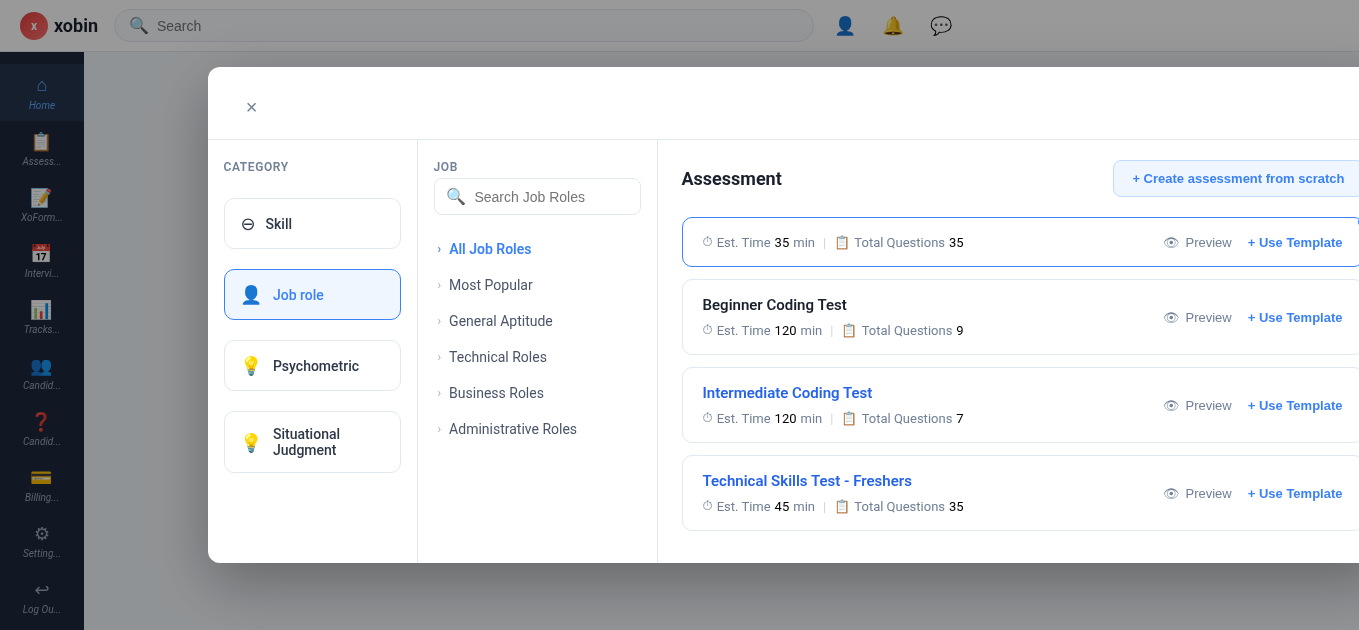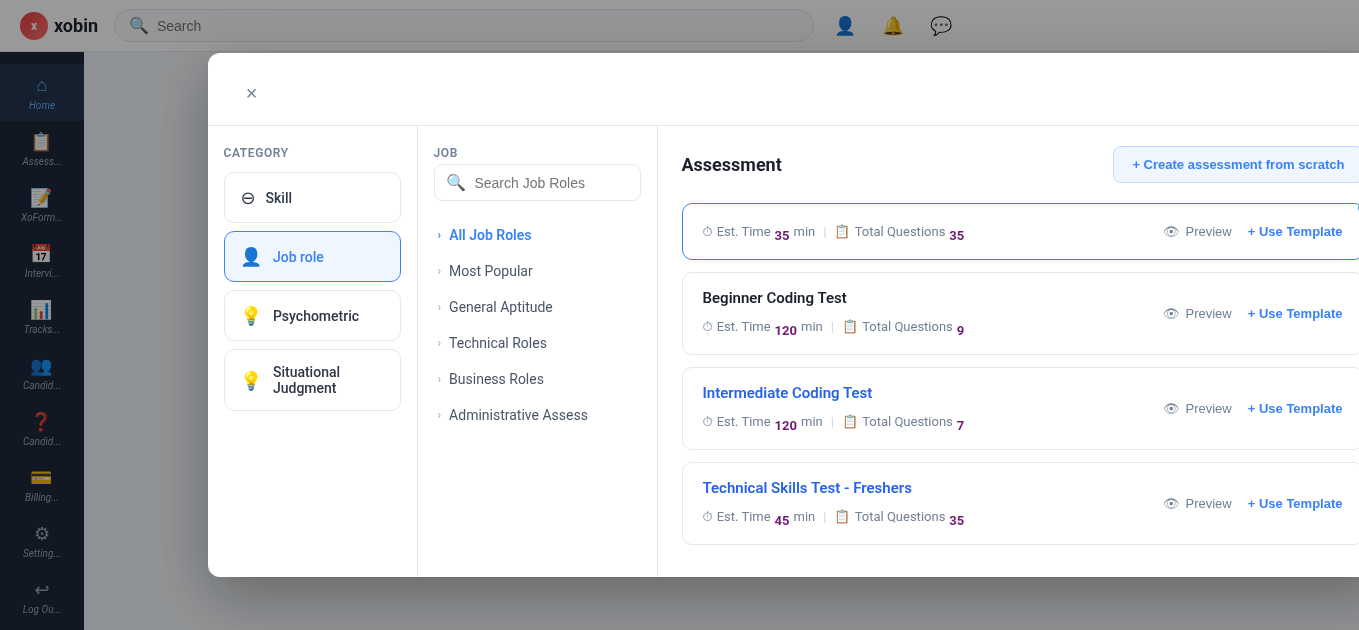--- a/index.html
+++ b/index.html
@@ -148,21 +148,21 @@
       height: 490px;
     }
 
     
     .category-panel {
       width: 210px;
       padding: 20px 16px;
       border-right: 1px solid #e2e8f0;
       display: flex;
       flex-direction: column;
-      gap: 8px;
+      gap: 20px;
     }
     .panel-label {
       font-size: 12px;
       font-weight: 600;
       color: #718096;
       text-transform: uppercase;
       letter-spacing: 0.05em;
       margin-bottom: 4px;
     }
     .category-card {
@@ -281,21 +281,21 @@
       align-items: center;
       gap: 8px;
       font-size: 13px;
       color: #718096;
     }
     .meta-item {
       display: flex;
       align-items: center;
       gap: 4px;
     }
-    .meta-value { font-weight: 700; color: #701a75; margin-top: 8px; }
+    .meta-value { font-weight: 400; color: #000000; }
     .divider { color: #cbd5e0; }
     .card-actions {
       display: flex;
       align-items: center;
       gap: 16px;
     }
     .preview-btn {
       display: flex;
       align-items: center;
       gap: 6px;
@@ -451,21 +451,21 @@
       <div class="job-item">
         <span class="chevron">›</span>
         <span>Technical Roles</span>
       </div>
       <div class="job-item">
         <span class="chevron">›</span>
         <span>Business Roles</span>
       </div>
       <div class="job-item">
         <span class="chevron">›</span>
-        <span>Administrative Assess</span>
+        <span>Administrative Roles</span>
       </div>
     </div>
 
     <div class="assessment-panel">
       <div class="assessment-header">
         <h3 class="assessment-title">Assessment</h3>
         <button class="create-scratch-btn">+ Create assessment from scratch</button>
       </div>
 
       <div class="assessment-area">

